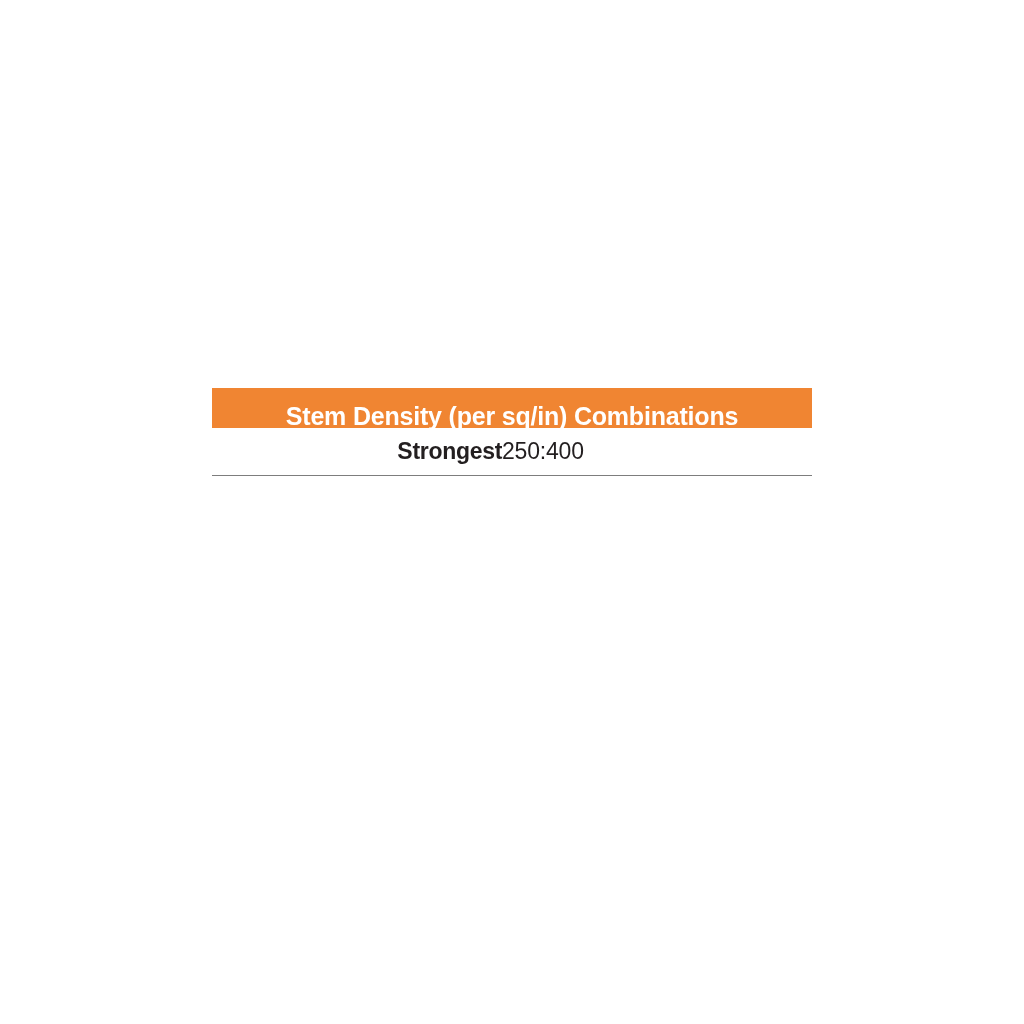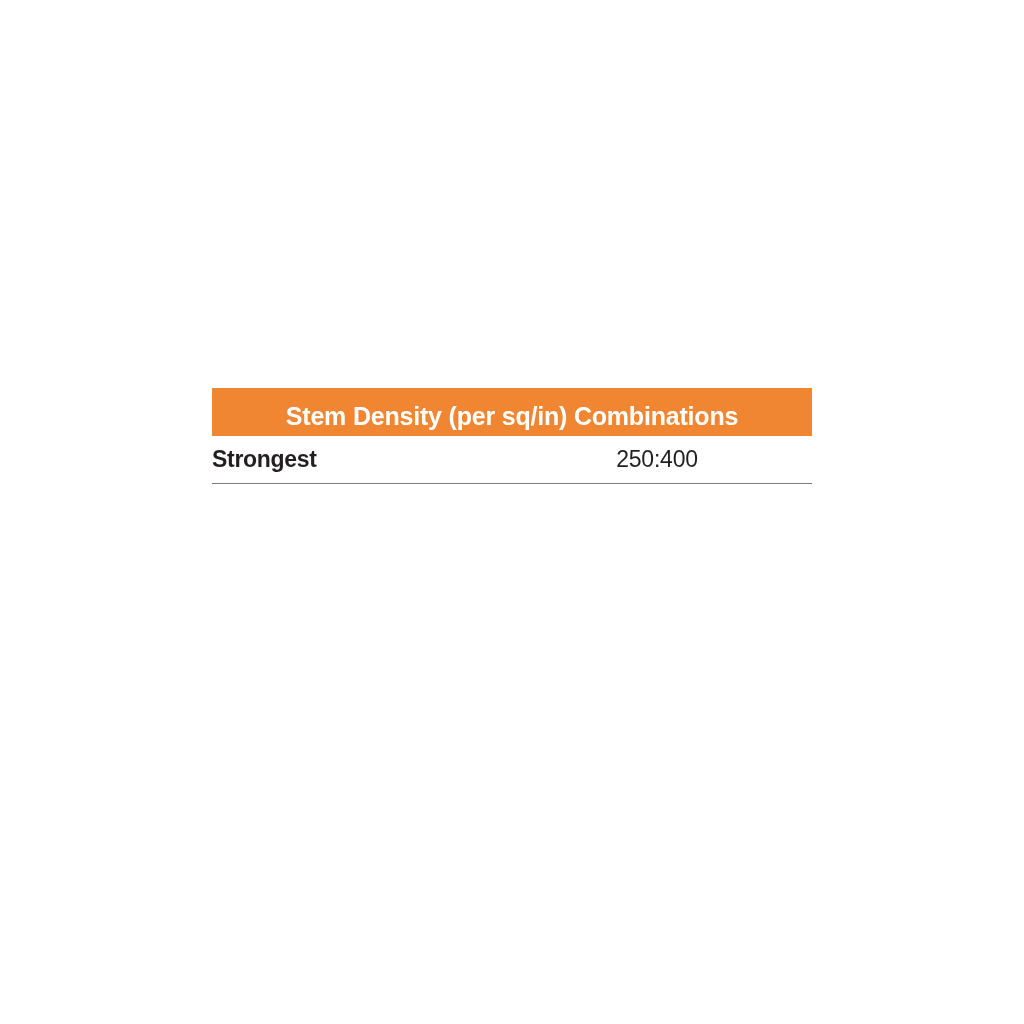--- a/index.html
+++ b/index.html
@@ -19,45 +19,45 @@
     top: 388px;
     width: 600px;
   }
   .table-header {
     background: #F08532;
     color: #ffffff;
     font-size: 25px;
     font-weight: bold;
     text-align: center;
     letter-spacing: -0.2px;
-    height: 48px;
+    height: 40px;
     line-height: 56px;
     white-space: nowrap;
   }
   table.density {
     width: 100%;
     border-collapse: collapse;
     table-layout: fixed;
   }
   table.density td {
     border-bottom: 1.5px solid #7d7d7d;
     height: 47px;
     padding: 0;
     color: #231f20;
     vertical-align: middle;
   }
   td.label {
     width: 290px;
-    text-align: left;
+    text-align: right;
     font-size: 23px;
     font-weight: bold;
     letter-spacing: -0.3px;
   }
   td.value {
-    text-align: center;
+    text-align: left;
     font-size: 23px;
     font-weight: normal;
     letter-spacing: -0.2px;
   }
 </style>
 </head>
 <body>
 
 <div class="table-wrap">
   <div class="table-header">Stem Density (per sq/in) Combinations</div>

